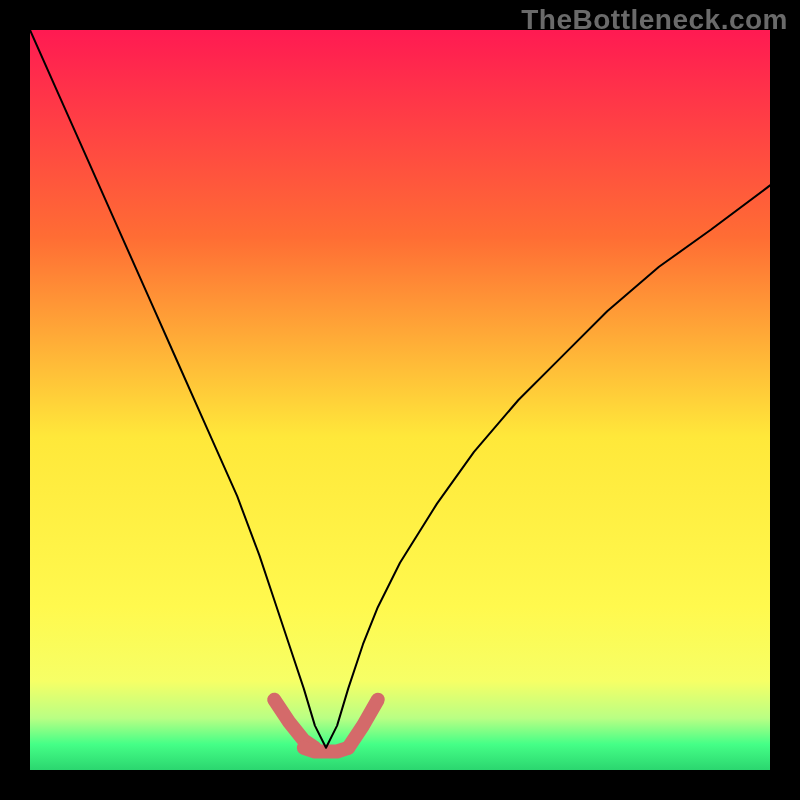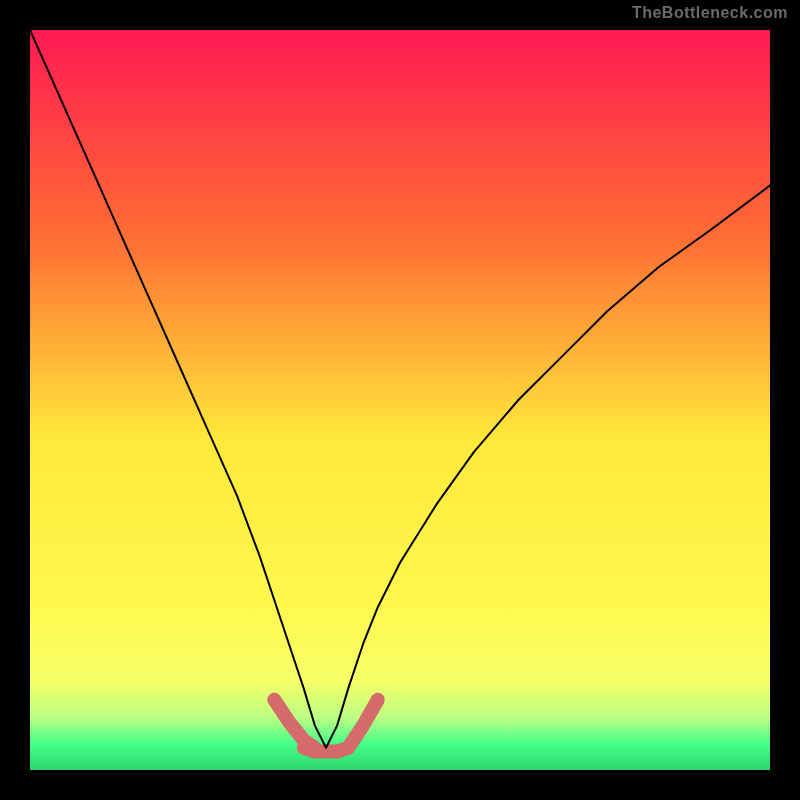--- a/index.html
+++ b/index.html
@@ -16,21 +16,21 @@
     left: 0;
     top: 0;
     width: 800px;
     height: 800px;
     background: #000000;
   }
   .watermark {
     position: absolute;
     top: 4px;
     right: 12px;
-    font-size: 16px;
+    font-size: 28px;
     font-weight: 600;
     letter-spacing: 0.5px;
     color: #6a6a6a;
     user-select: none;
   }
   .plot {
     position: absolute;
     left: 30px;
     top: 30px;
     width: 740px;

